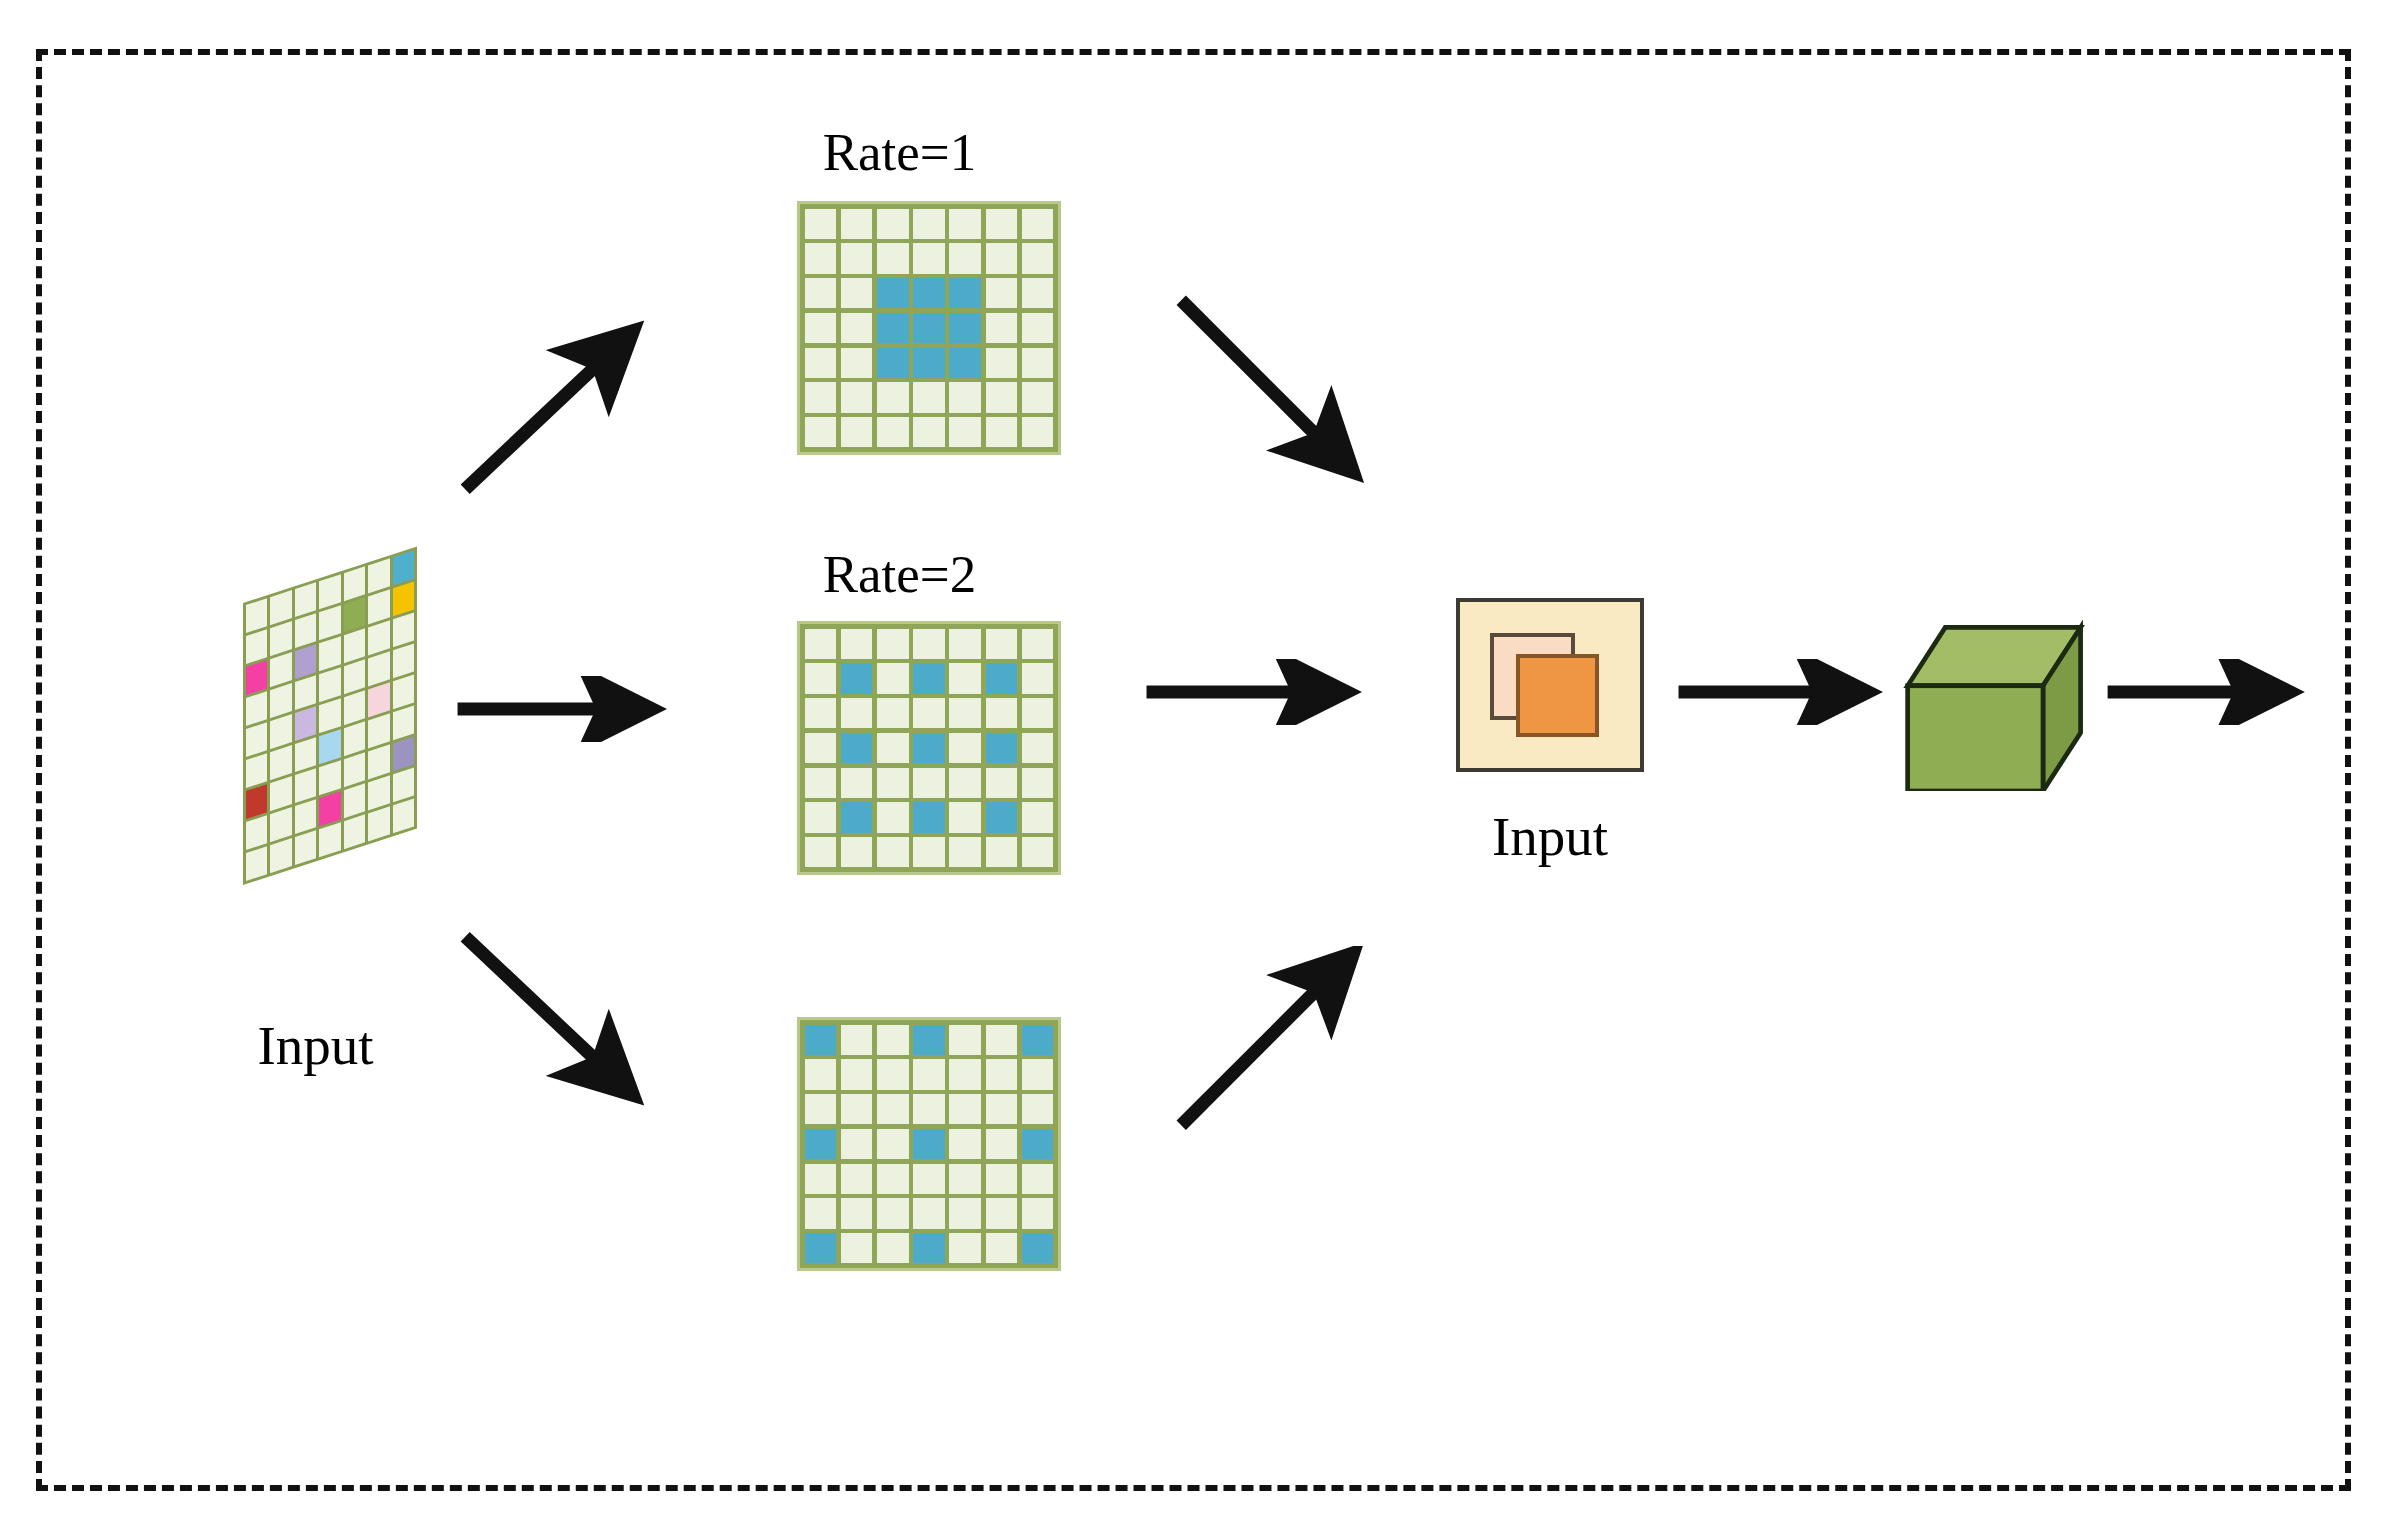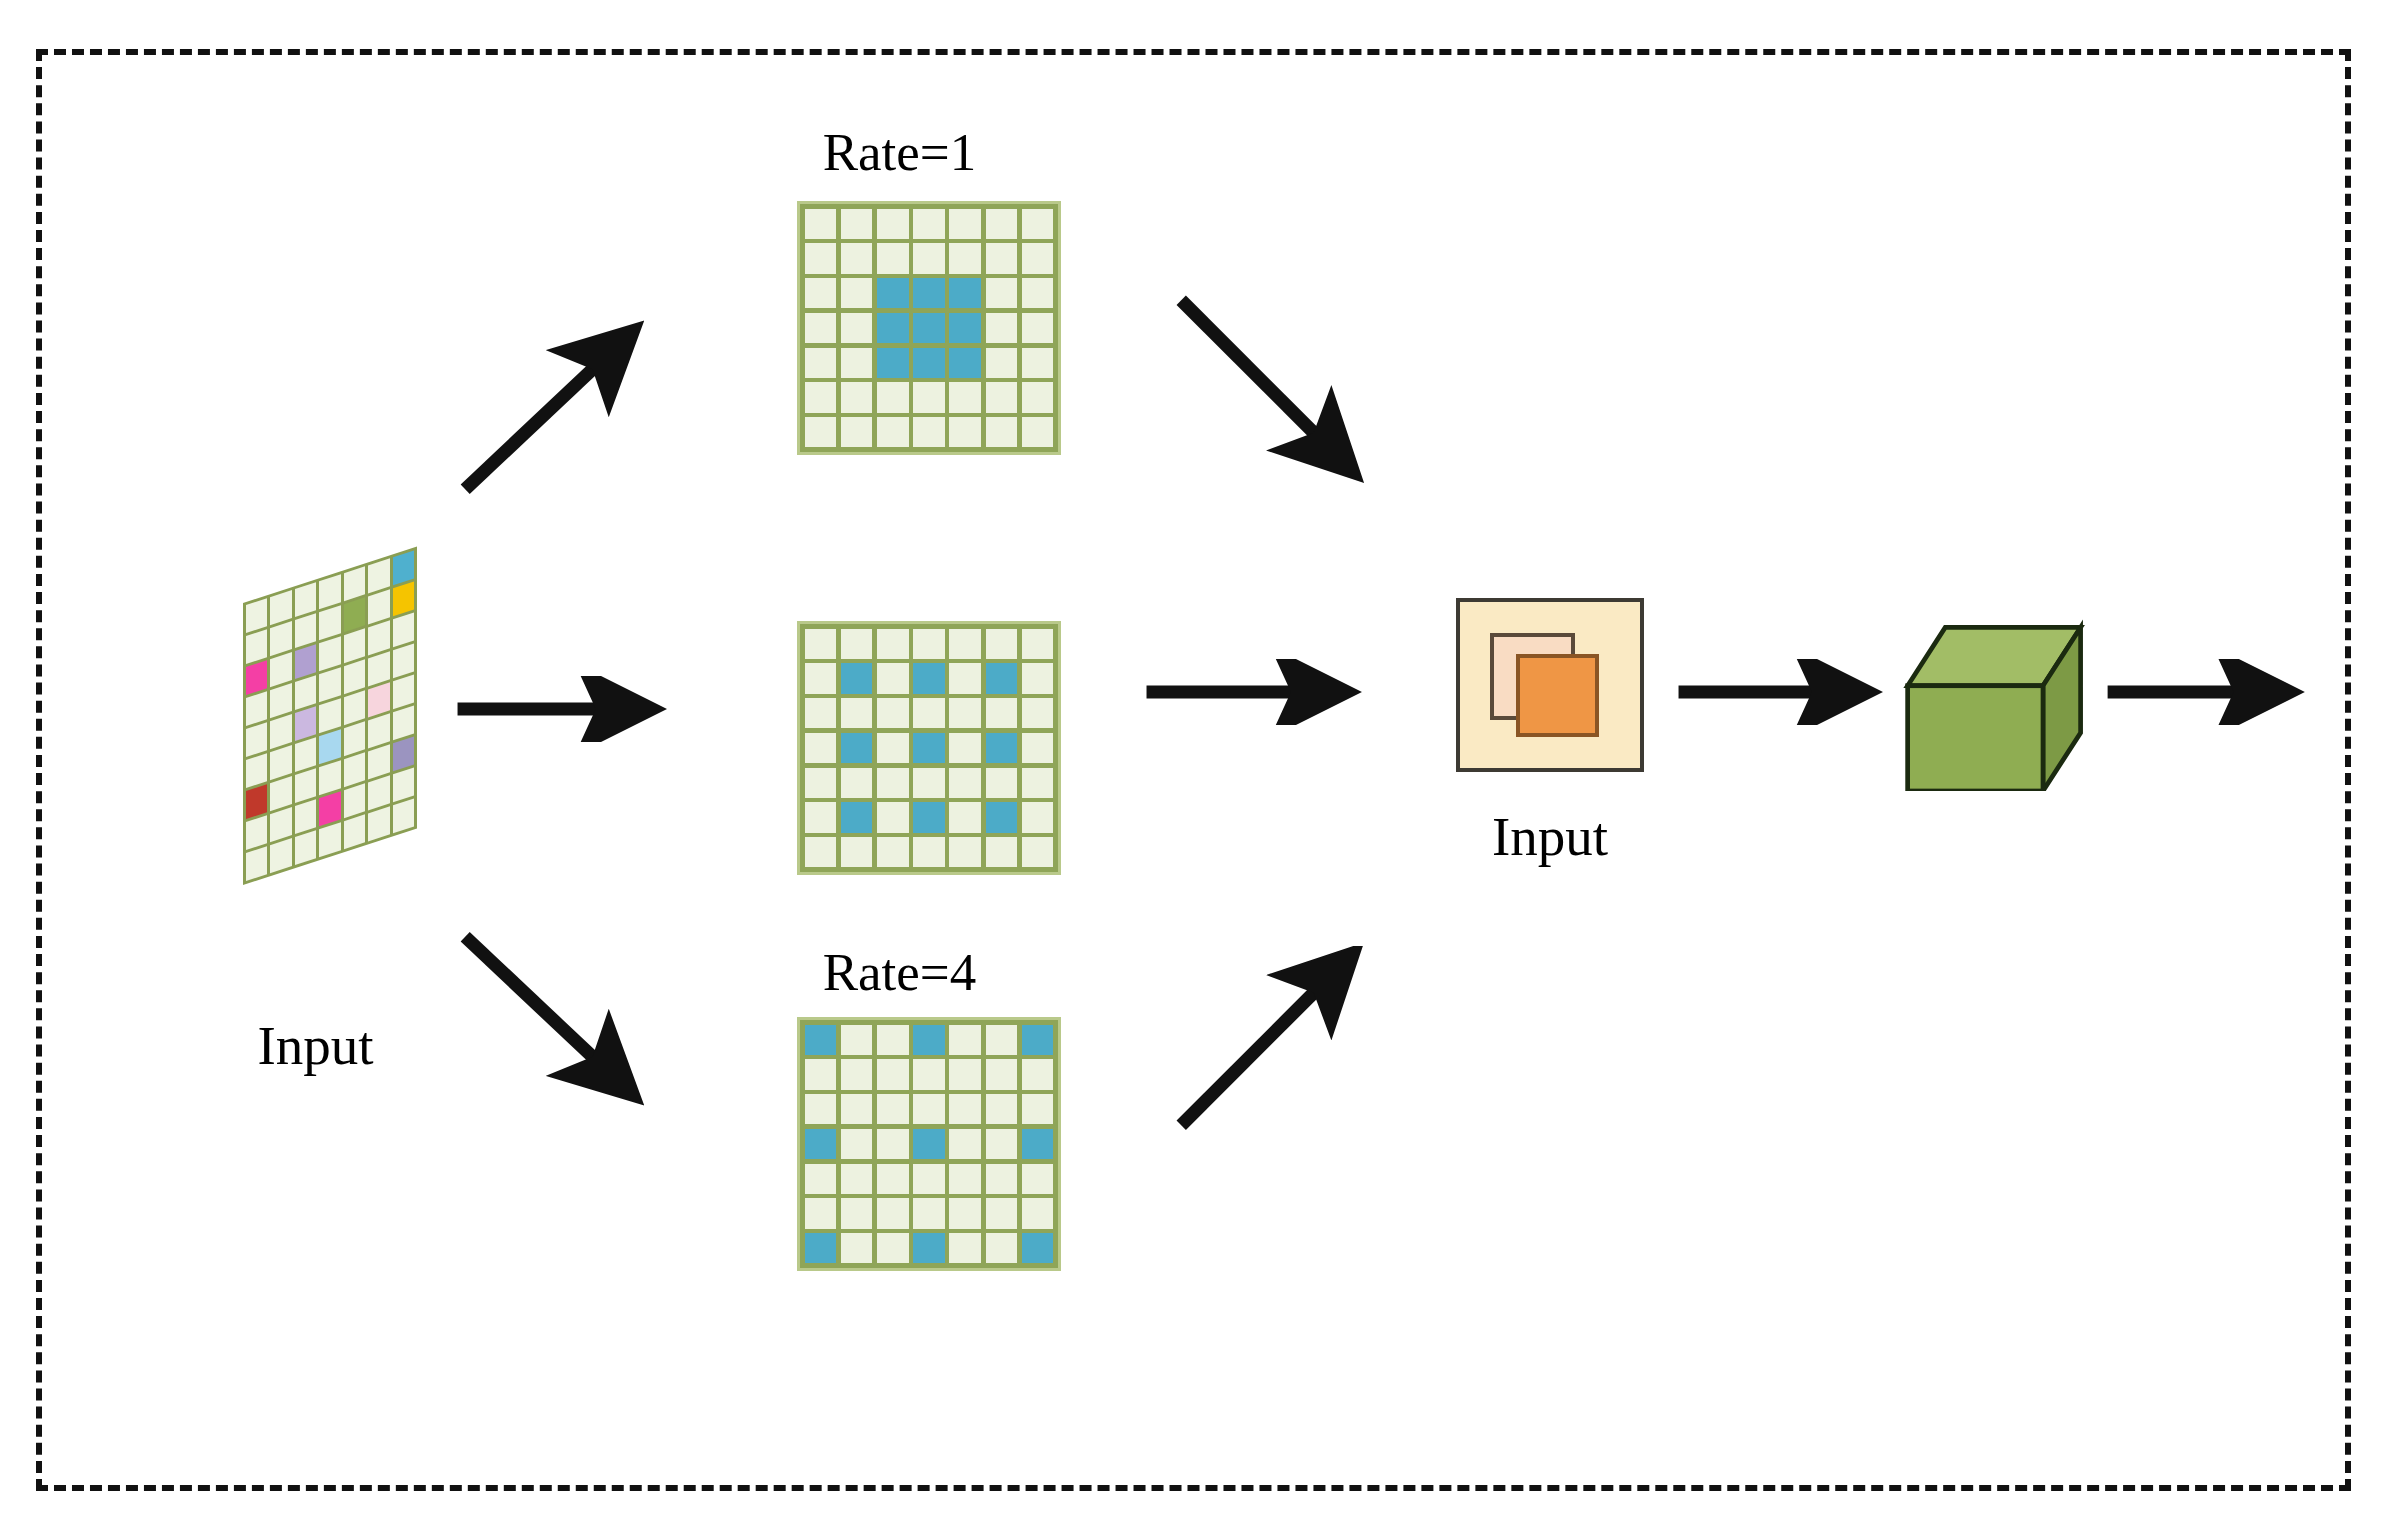--- a/index.html
+++ b/index.html
@@ -185,20 +185,21 @@
       <div class="cell"></div>
       <div class="cell"></div>
       <div class="cell"></div>
       <div class="cell"></div>
     </div>
 
   <svg class="arrow" style="left:1168px;top:287px;" width="217" height="217" viewBox="0 0 230 230">
     <line x1="14" y1="14" x2="190" y2="190" stroke="#111111" stroke-width="14" marker-end="url(#ah)"></line>
   </svg>
 
+  <div class="lbl rate-lbl center-txt" style="left:744px;top:544px;width:311px;">Rate=2</div>
   <div class="grid" id="grid-rate2" style="left: 797px; top: 621px; width: 264px; height: 254px; grid-template-columns: repeat(7, 1fr); grid-template-rows: repeat(7, 1fr); gap: 4.7px; padding: 4.7px;">
       <div class="cell"></div>
       <div class="cell"></div>
       <div class="cell"></div>
       <div class="cell"></div>
       <div class="cell"></div>
       <div class="cell"></div>
       <div class="cell"></div>
       <div class="cell"></div>
       <div class="cell on"></div>
@@ -241,21 +242,20 @@
       <div class="cell"></div>
       <div class="cell"></div>
       <div class="cell"></div>
       <div class="cell"></div>
     </div>
 
   <svg class="arrow" style="left:1139px;top:659px;" width="235" height="66" viewBox="0 0 250 70">
     <line x1="8" y1="35" x2="212" y2="35" stroke="#111111" stroke-width="14" marker-end="url(#ah)"></line>
   </svg>
 
-  <div class="lbl rate-lbl center-txt" style="left:744px;top:942px;width:311px;">Rate=4</div>
   <div class="grid" id="grid-rate4" style="left: 797px; top: 1017px; width: 264px; height: 254px; grid-template-columns: repeat(7, 1fr); grid-template-rows: repeat(7, 1fr); gap: 4.7px; padding: 4.7px;">
       <div class="cell on"></div>
       <div class="cell"></div>
       <div class="cell"></div>
       <div class="cell on"></div>
       <div class="cell"></div>
       <div class="cell"></div>
       <div class="cell on"></div>
       <div class="cell"></div>
       <div class="cell"></div>

